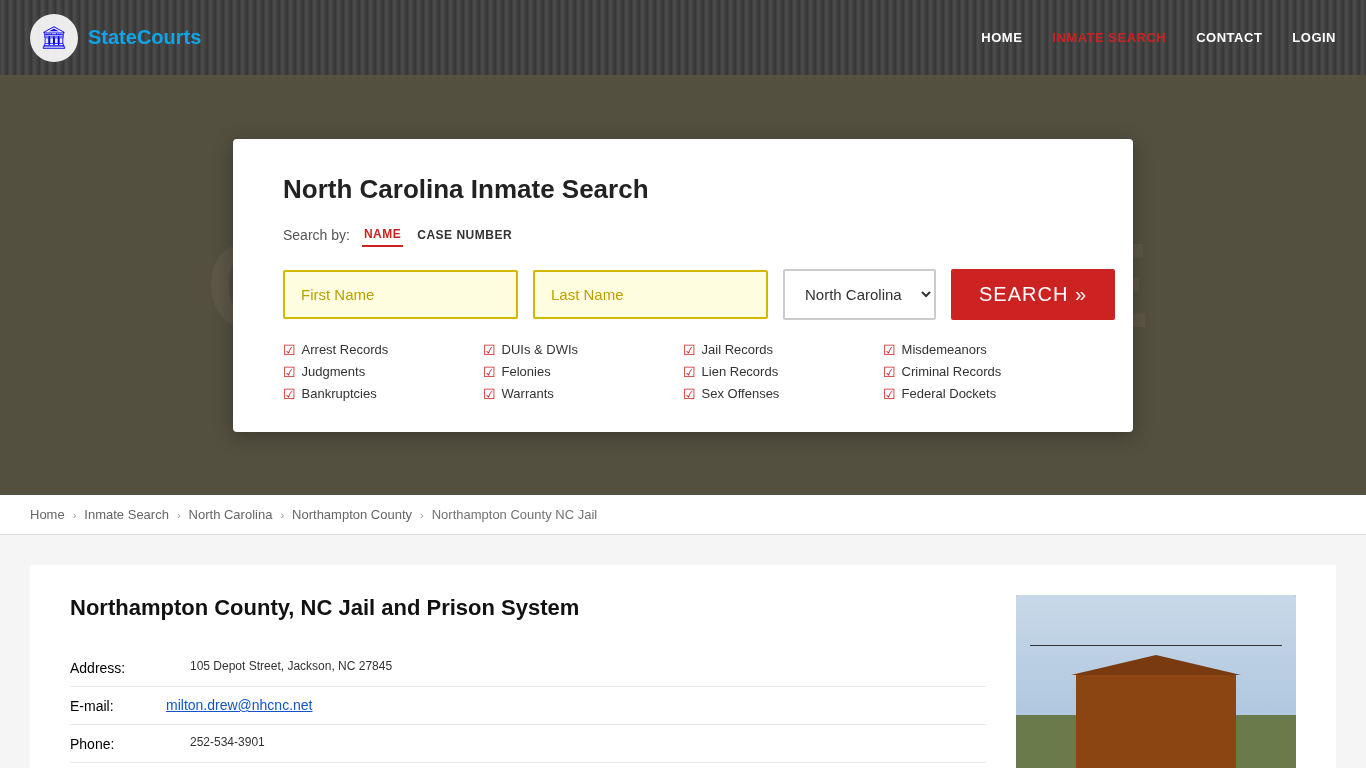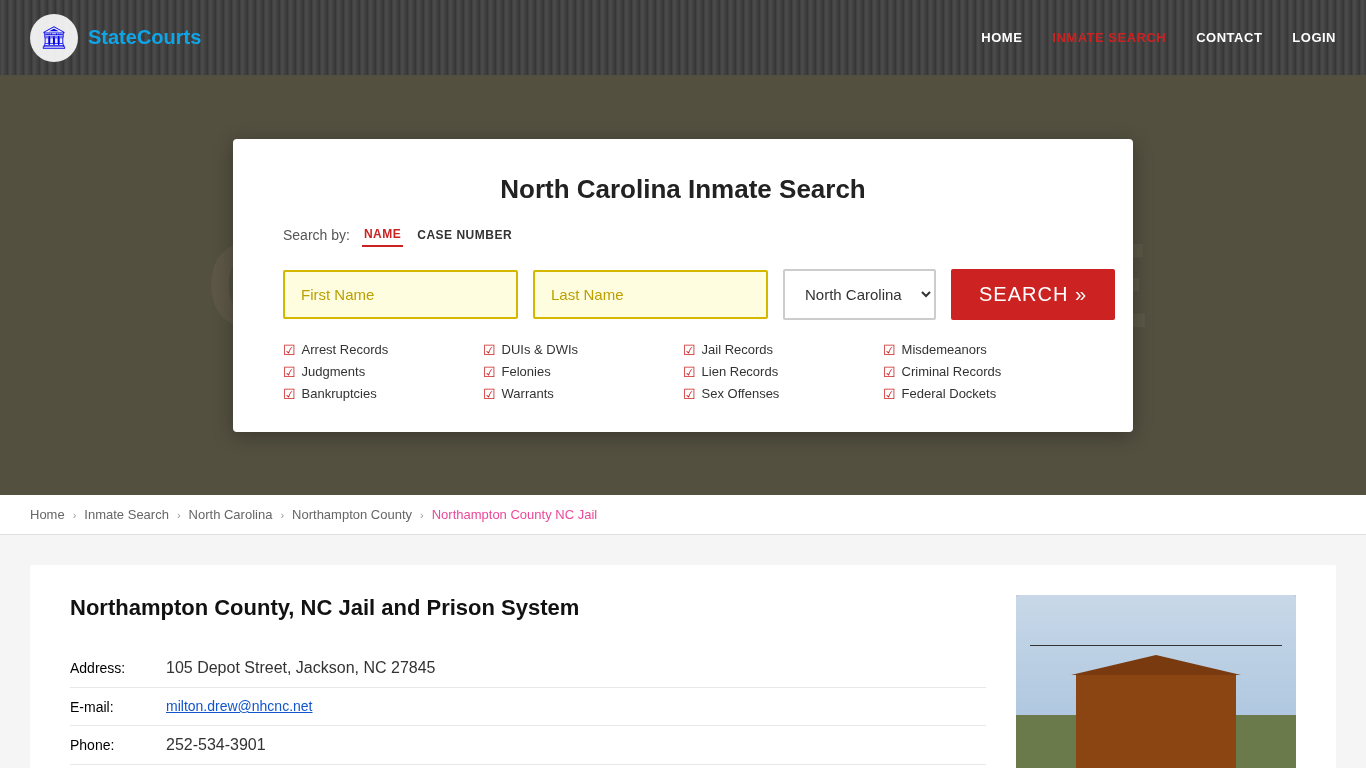--- a/index.html
+++ b/index.html
@@ -99,21 +99,20 @@
       position: relative;
       z-index: 2;
       background: white;
       border-radius: 4px;
       box-shadow: 0 4px 20px rgba(0,0,0,0.3);
       padding: 35px 50px 30px;
       width: 900px;
       max-width: 95%;
     }
     .search-card-title {
-      text-align: center;
       font-size: 26px;
       font-weight: bold;
       color: #222;
       margin-bottom: 18px;
     }
     .search-by-row {
       display: flex;
       align-items: center;
       justify-content: flex-start;
       gap: 12px;
@@ -212,21 +211,21 @@
     }
     .breadcrumb-bar a {
       color: #666;
       text-decoration: none;
     }
     .breadcrumb-sep {
       color: #999;
       font-size: 11px;
     }
     .breadcrumb-current {
-      color: #ec4899;
+      color: #737373;
       font-weight: 500;
       text-align: right;
     }
 
     
     .content-area {
       background: #f5f5f5;
       padding: 30px 30px 0;
     }
     .content-card {
@@ -255,21 +254,22 @@
     }
     .info-label {
       color: #000000;
       font-size: 14px;
       width: 80px;
       min-width: 80px;
       padding-top: 1px;
     }
     .info-value {
       color: #333;
-      font-size: 16px;
+      font-size: 12px;
+      margin-left: 24px;
     }
     .info-link {
       color: #1155cc;
       text-decoration: underline;
       font-size: 14px;
       cursor: pointer;
     }
     .content-right {
       width: 280px;
       min-width: 280px;

